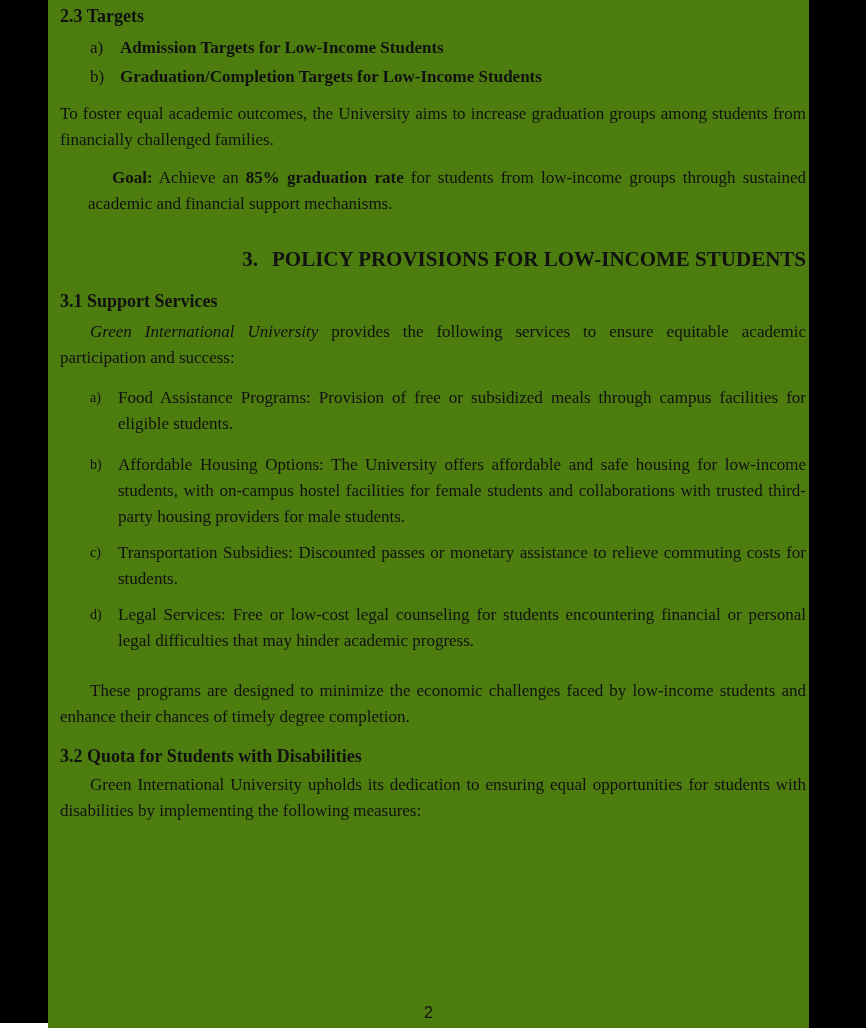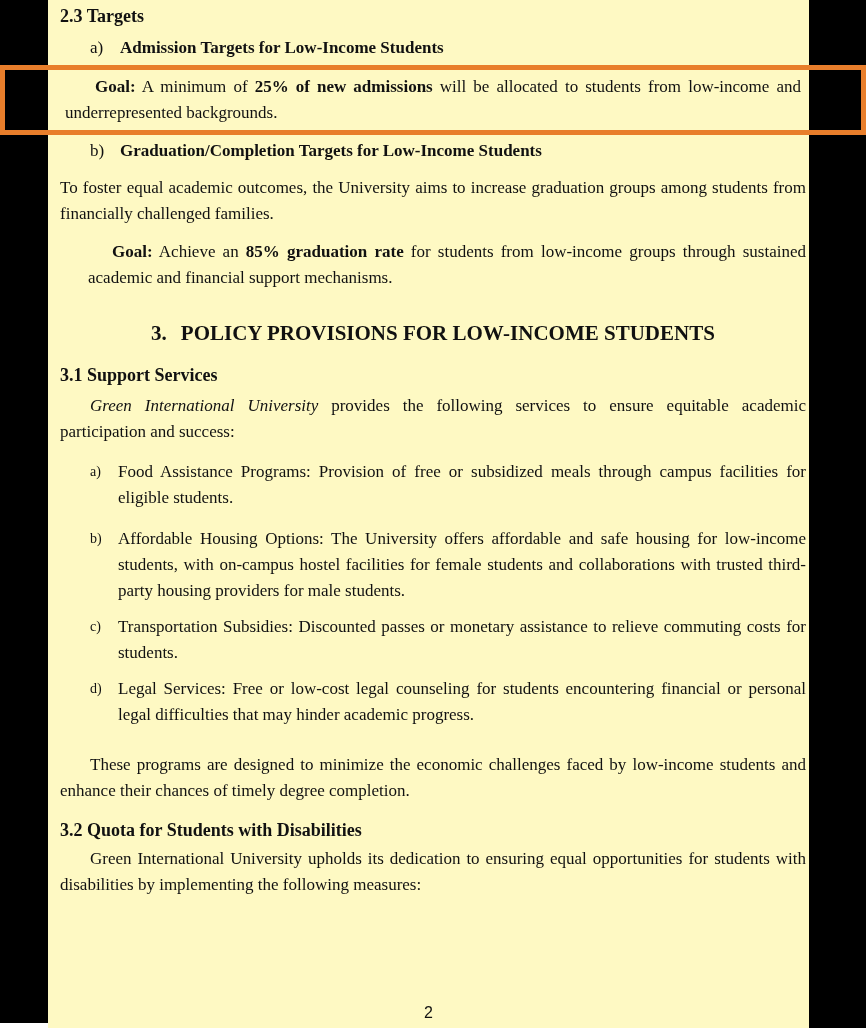--- a/index.html
+++ b/index.html
@@ -10,21 +10,21 @@
     position: relative;
     overflow: hidden;
     font-family: "Liberation Serif", serif;
     color: #111111;
   }
   .bar-left  { position: absolute; left: 0;   top: 0; width: 48px; height: 1023px; background: #000000; }
   .bar-right { position: absolute; left: 809px; top: 0; width: 57px; height: 1028px; background: #000000; }
   .page {
     position: absolute; left: 48px; top: 0;
     width: 761px; height: 1028px;
-    background: #fef9c3;
+    background: #4d7c0f;
   }
   .content {
     padding: 3px 3px 0 12px; 
     width: 761px;
   }
   .body-text {
     margin: 0;
     font-size: 17px;
     line-height: 26px;
     text-align: justify;
@@ -59,21 +59,21 @@
     background: transparent;
   }
   .mt-item-b { margin-top: 3px; }
   .para-outcomes { margin-top: 11px; }
   .goal2 { margin-top: 12px; text-indent: 24px; margin-left: 28px; }
   .h-main {
     margin: 27px 0 0 0;
     font-size: 21px;
     line-height: 30px;
     font-weight: bold;
-    text-align: center;
+    text-align: right;
   }
   .h-main .h-num { margin-right: 14px; }
   .h-31 { margin-top: 14px; }
   .para-services { margin-top: 5px; }
   .list-item {
     position: relative;
     padding-left: 58px;
     font-size: 17px;
     line-height: 26px;
     text-align: justify;
@@ -111,23 +111,20 @@
   <div class="content">
 
     <p class="h-sub">2.3 Targets</p>
 
     <div class="heading-item mt-item-a">
       <span class="marker">a)</span>
       <span>Admission Targets for Low-Income Students</span>
     </div>
 
 
-    <div class="goal-box" style="border-color: rgb(232, 126, 43);">
-      <p class="body-text indent"><span style="font-weight: bold;">Goal:</span><span> A minimum of </span><span style="font-weight: bold;">25% of new admissions</span><span> will be allocated to students from low-income and underrepresented backgrounds.</span></p>
-    </div>
 
     <div class="heading-item mt-item-b">
       <span class="marker">b)</span>
       <span>Graduation/Completion Targets for Low-Income Students</span>
     </div>
 
     <p class="body-text para-outcomes">To foster equal academic outcomes, the University aims to increase graduation groups among students from financially challenged families.</p>
 
     <p class="body-text goal2"><span style="font-weight: bold;">Goal:</span><span> Achieve an </span><span style="font-weight: bold;">85% graduation rate</span><span> for students from low-income groups through sustained academic and financial support mechanisms.</span></p>
 

